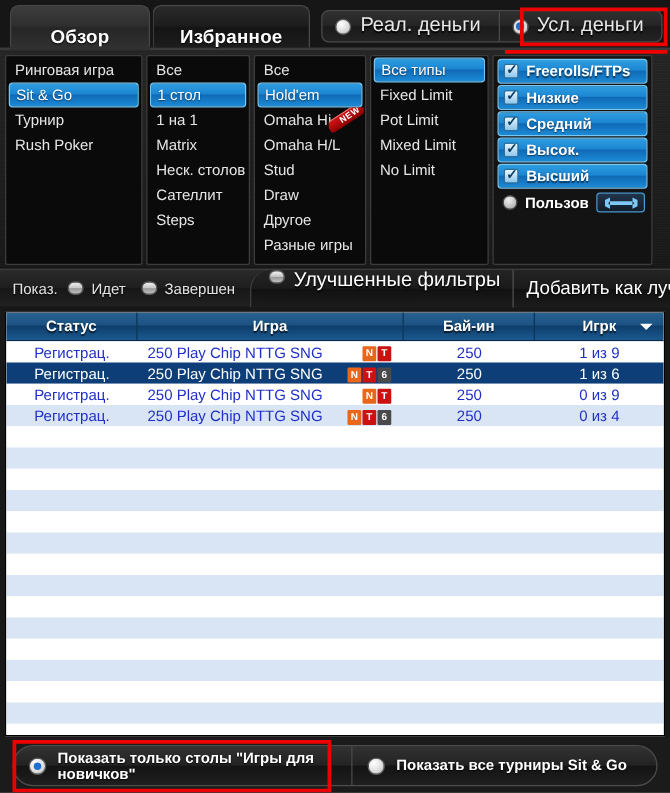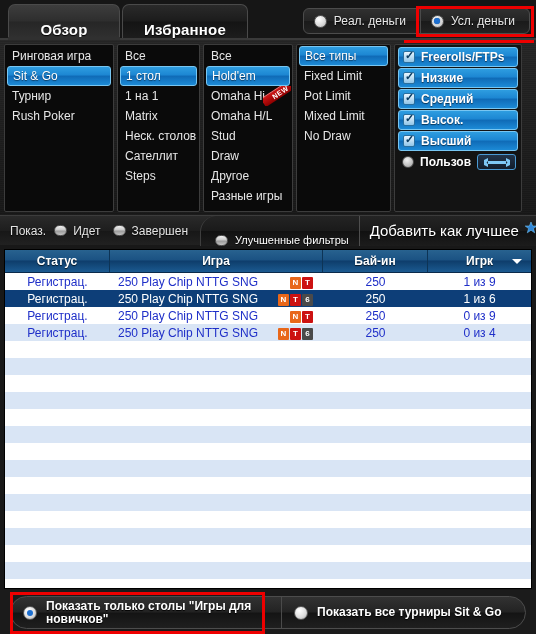--- a/index.html
+++ b/index.html
@@ -53,21 +53,21 @@
     position: absolute; right: 6px; top: 8px;
     height: 26px; display: flex; align-items: stretch;
     background: linear-gradient(180deg,#303030 0%,#242424 50%,#1a1a1a 51%,#232323 100%);
     border: 1px solid #4c4c4c;
     border-radius: 6px;
     overflow: hidden;
   }
   .moneyopt {
     display: flex; align-items: center; gap: 7px;
     padding: 0 14px 0 10px;
-    color: #e8e8e8; font-size: 12px;
+    color: #e8e8e8; font-size: 16px;
     text-shadow: 0 1px 1px #000;
     white-space: nowrap;
   }
   .moneyopt + .moneyopt { border-left: 1px solid #4a4a4a; }
   .radio {
     width: 13px; height: 13px; border-radius: 50%;
     background: radial-gradient(circle at 35% 30%, #ffffff 0%, #d8d8d8 60%, #a8a8a8 100%);
     border: 1px solid #5a5a5a;
     display: flex; align-items: center; justify-content: center;
     flex: none;
@@ -205,23 +205,23 @@
     text-shadow: 0 1px 1px #000;
     white-space: nowrap;
   }
   .pill {
     width: 13px; height: 11px; border-radius: 6px; flex:none;
     background: linear-gradient(180deg,#f0f0f0 0%,#c9c9c9 45%,#9a9a9a 55%,#c2c2c2 100%);
     border: 1px solid #5a5a5a;
   }
   .advfilter {
     margin-left: auto;
-    height: 30px; display: flex; align-items: flex-end; gap: 7px;
+    height: 30px; display: flex; align-items: flex-start; gap: 7px;
     padding: 0 10px 0 14px;
-    color: #ffffff; font-size: 11px;
+    color: #ffffff; font-size: 16px;
     background: linear-gradient(180deg,#242424 0%,#1a1a1a 50%,#111 51%,#1c1c1c 100%);
     border-left: 1px solid #3e3e3e;
     border-top-left-radius: 16px;
     text-shadow: 0 1px 1px #000;
     white-space: nowrap;
   }
   .addbest {
     height: 30px; display: flex; align-items: center; gap: 6px;
     padding: 0 8px 0 10px;
     color: #ffffff; font-size: 15px;
@@ -378,21 +378,21 @@
       <div class="fitem"><span>Draw</span></div>
       <div class="fitem"><span>Другое</span></div>
       <div class="fitem"><span>Разные игры</span></div>
     </div>
 
     <div class="fcol c4">
       <div class="fitem sel"><span>Все типы</span></div>
       <div class="fitem"><span>Fixed Limit</span></div>
       <div class="fitem"><span>Pot Limit</span></div>
       <div class="fitem"><span>Mixed Limit</span></div>
-      <div class="fitem"><span>No Draw</span></div>
+      <div class="fitem"><span>No Limit</span></div>
     </div>
 
     <div class="fcol c5">
       <div class="stakerow on">
         <span class="cbx"></span>
         <span class="lbl">Freerolls/FTPs</span>
       </div>
       <div class="stakerow on">
         <span class="cbx"></span>
         <span class="lbl">Низкие</span>

